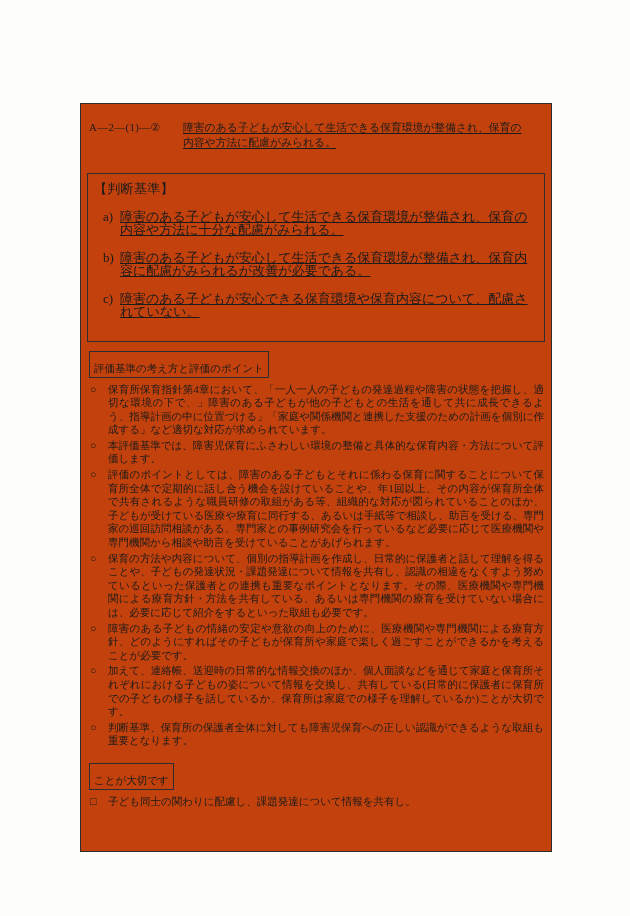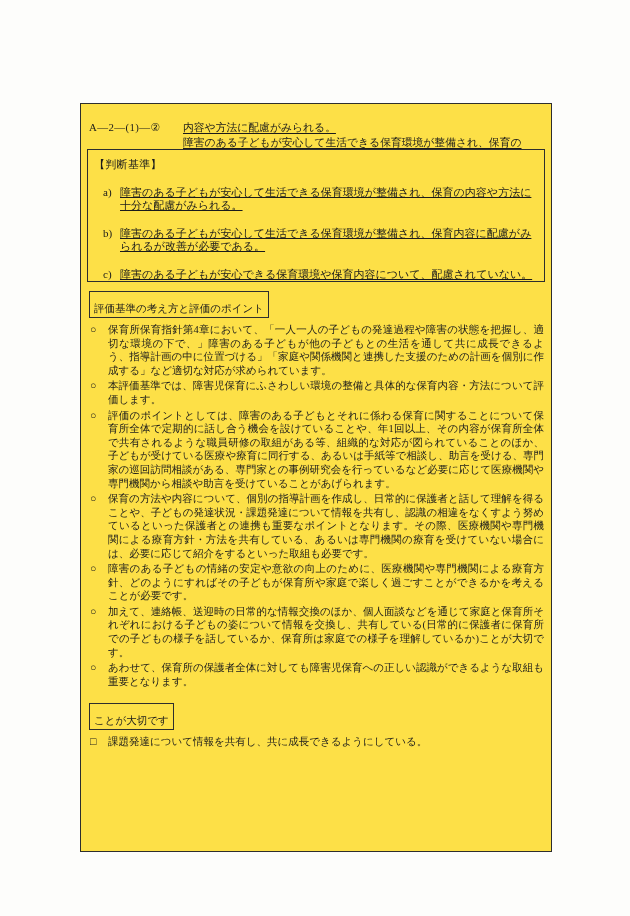--- a/index.html
+++ b/index.html
@@ -18,43 +18,44 @@
   }
   .frame {
     position: absolute;
     left: 80px;
     top: 103px;
     width: 472px;
     height: 749px;
     border: 1px solid #2e2e2e;
     padding: 16px 6px 0 6px;
     overflow: hidden;
-    background: #fde047;
+    background: #c2410c;
   }
   
   .header {
     display: flex;
     gap: 12px;
     font-size: 10.8px;
     line-height: 14px;
     padding-left: 2px;
   }
   .code { white-space: nowrap; letter-spacing: 0.4px; width: 82px; flex: none; }
   .title-lines { flex: 1; }
   .title-lines .tline {
     display: inline;
     text-decoration: underline;
     text-underline-offset: 2px;
   }
   .title-lines .trow { margin-bottom: 0.5px; }
   
   .judgment {
     border: 1px solid #2e2e2e;
-    padding: 8px 8px 0 6px;
-    font-size: 11px;
+    margin-top: 24px;
+    padding: 8px 8px 22px 6px;
+    font-size: 13px;
     line-height: 13.5px;
   }
   .judgment-heading { letter-spacing: 0.3px; }
   .j-item { display: flex; margin-top: 11px; }
   .j-item .j-label { flex: none; width: 26px; padding-left: 9px; }
   .j-item .j-text { flex: 1; padding-right: 2px; text-decoration: underline; }
   .j-item:nth-of-type(n+2) { margin-top: 14px; }
   
   .section-label {
     display: inline-block;
@@ -78,22 +79,22 @@
 </style>
 </head>
 <body>
 
 <div class="page">
   <div class="frame">
 
     <div class="header">
       <span class="code">A―2―(1)―②</span>
       <div class="title-lines">
+        <div class="trow"><span class="tline">障害のある子どもが安心して生活できる保育環境が整備され、保育の</span></div>
         <div class="trow"><span class="tline">内容や方法に配慮がみられる。</span></div>
-        <div class="trow"><span class="tline">障害のある子どもが安心して生活できる保育環境が整備され、保育の</span></div>
       </div>
     </div>
 
     <div class="judgment">
       <div class="judgment-heading">【判断基準】</div>
       <div class="j-item">
         <span class="j-label">a)</span>
         <span class="j-text">障害のある子どもが安心して生活できる保育環境が整備され、保育の内容や方法に十分な配慮がみられる。</span>
       </div>
       <div class="j-item">
@@ -128,29 +129,29 @@
         <div class="bullet">
           <span class="marker">○</span>
           <span class="btext">障害のある子どもの情緒の安定や意欲の向上のために、医療機関や専門機関による療育方針、どのようにすればその子どもが保育所や家庭で楽しく過ごすことができるかを考えることが必要です。</span>
         </div>
         <div class="bullet">
           <span class="marker">○</span>
           <span class="btext">加えて、連絡帳、送迎時の日常的な情報交換のほか、個人面談などを通じて家庭と保育所それぞれにおける子どもの姿について情報を交換し、共有している(日常的に保護者に保育所での子どもの様子を話しているか、保育所は家庭での様子を理解しているか)ことが大切です。</span>
         </div>
         <div class="bullet">
           <span class="marker">○</span>
-          <span class="btext">あわせて、保育所の保護者全体に対しても障害児保育への正しい認識ができるような取組も重要となります。</span>
+          <span class="btext">判断基準、保育所の保護者全体に対しても障害児保育への正しい認識ができるような取組も重要となります。</span>
         </div>
       </div>
     </div>
 
     <div class="focus-section">
       <span class="section-label">ことが大切です</span>
       <div class="bullets">
         <div class="bullet">
           <span class="marker">□</span>
-          <span class="btext">課題発達について情報を共有し、共に成長できるようにしている。</span>
+          <span class="btext">子ども同士の関わりに配慮し、課題発達について情報を共有し。</span>
         </div>
       </div>
     </div>
 
   </div>
 </div>
 
 </body></html>

